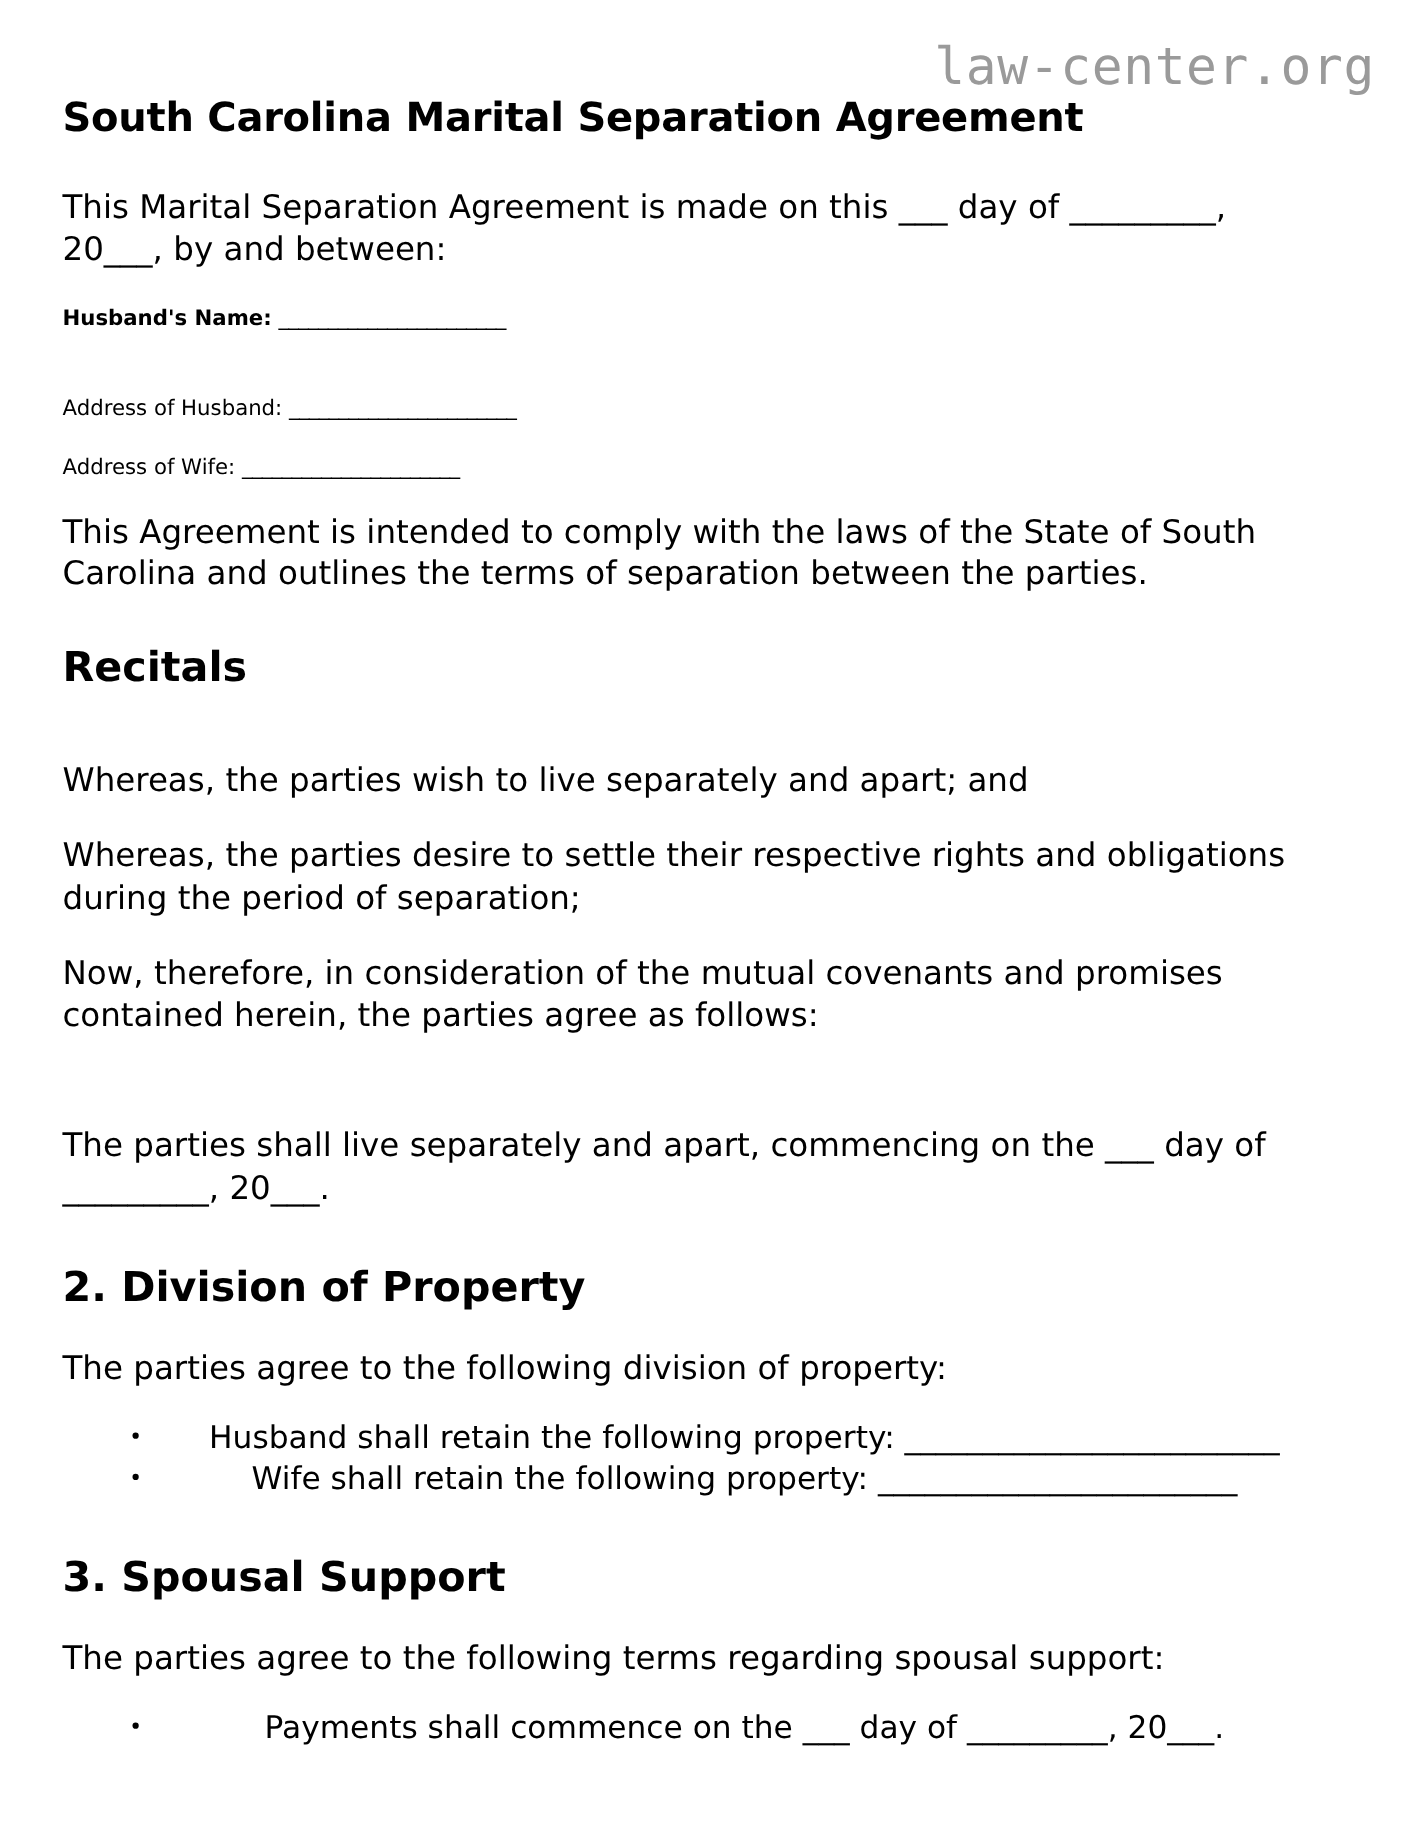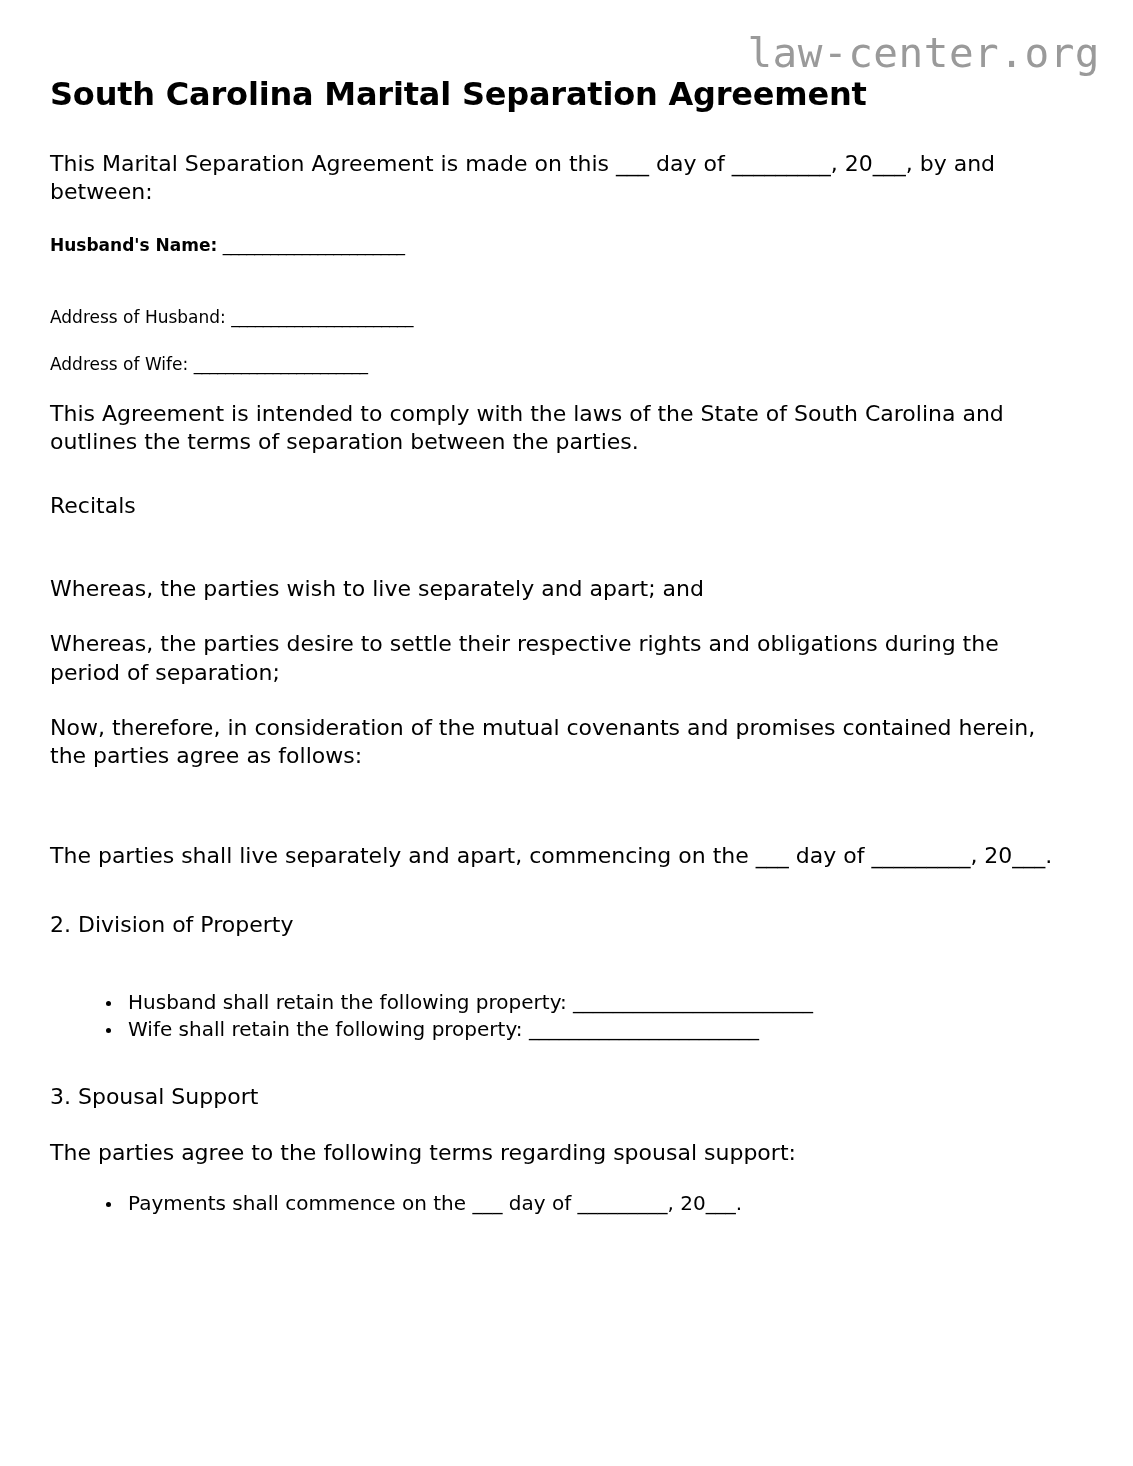--- a/index.html
+++ b/index.html
@@ -40,29 +40,29 @@
     font-size: 32px;
     font-weight: bold;
     line-height: 1.16;
     letter-spacing: -0.2px;
     margin: 0;
     padding-top: 76px;
     max-width: 900px;
   }
   h2.section-heading {
     font-family: "DejaVu Sans", sans-serif;
-    font-size: 22px;
-    font-weight: normal;
+    font-size: 33px;
+    font-weight: bold;
     line-height: 1.2;
     margin: 0;
     padding: 0;
   }
   p.body-text {
     font-family: "DejaVu Sans", sans-serif;
-    font-size: 22px;
+    font-size: 26px;
     line-height: 1.29;
     margin: 0;
     padding: 0;
     font-weight: normal;
   }
   p.field-line {
     font-family: "DejaVu Sans", sans-serif;
     font-size: 17px;
     line-height: 1.29;
     margin: 0;
@@ -74,25 +74,26 @@
   .blank {
     letter-spacing: -0.6px;
   }
   ul.bullets {
     margin: 0;
     padding: 0 0 0 56px;
     list-style: none;
   }
   ul.bullets li {
     font-family: "DejaVu Sans", sans-serif;
-    font-size: 20px;
+    font-size: 25px;
     line-height: 1.31;
     position: relative;
     padding-left: 22px;
     margin: 0;
+    text-align: center;
   }
   ul.bullets li:before {
     content: "";
     position: absolute;
     left: 0;
     top: 12px;
     width: 5px;
     height: 5px;
     border-radius: 50%;
     background: #000;
@@ -165,20 +166,21 @@
 
   <div class="sp-before-sec"></div>
 
   <div class="sp-after-sec"></div>
   <p class="body-text">The parties shall live separately and apart, commencing on the ___ day of _________, 20___.</p>
 
   <div class="sp-before-sec"></div>
 
   <h2 class="section-heading">2. Division of Property</h2>
   <div class="sp-after-sec"></div>
+  <p class="body-text">The parties agree to the following division of property:</p>
   <div class="sp-before-list"></div>
   <ul class="bullets">
     <li>Husband shall retain the following property: ________________________</li>
     <li>Wife shall retain the following property: _______________________</li>
   </ul>
 
   <div class="sp-before-sec"></div>
 
   <h2 class="section-heading">3. Spousal Support</h2>
   <div class="sp-after-sec"></div>

